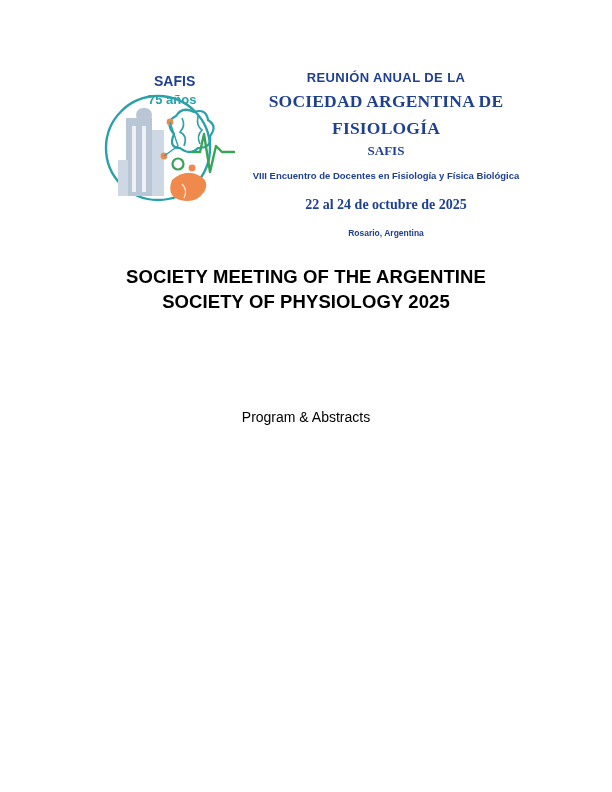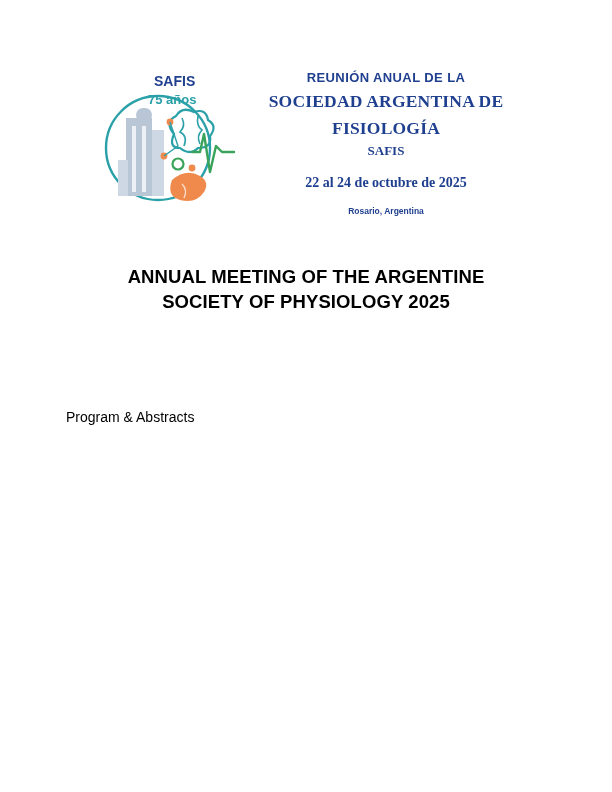--- a/index.html
+++ b/index.html
@@ -122,21 +122,21 @@
     color: #000000;
     letter-spacing: 0.1px;
   }
 
   
   .subtitle {
     position: absolute;
     top: 409px;
     left: 66px;
     width: 480px;
-    text-align: left;
+    text-align: center;
     font-family: "Liberation Sans", sans-serif;
     font-size: 14px;
     color: #000000;
   }
 </style>
 </head>
 <body>
 
 <div class="page">
 
@@ -173,26 +173,27 @@
         <text x="58" y="30" font-family="Liberation Sans, sans-serif" font-size="14" font-weight="bold" fill="#1f3f8f">SAFIS</text>
         <text x="52" y="48" font-family="Liberation Sans, sans-serif" font-size="13" font-weight="bold" fill="#2aa0a8">75 años</text>
       </svg>
     </div>
 
     <div class="header-text">
       <div class="line-reunion">REUNIÓN ANUAL DE LA</div>
       <div class="line-sociedad">SOCIEDAD ARGENTINA DE</div>
       <div class="line-sociedad">FISIOLOGÍA</div>
       <div class="line-safis">SAFIS</div>
+      <div class="line-encuentro">VIII Encuentro de Docentes en Fisiología y Física Biológica</div>
       <div class="line-fecha">22 al 24 de octubre de 2025</div>
       <div class="line-lugar">Rosario, Argentina</div>
     </div>
 
   </div>
 
   <div class="english-title">
-    <div>ANNUAL MEETING OF THE ARGENTINE</div>
+    <div>SOCIETY MEETING OF THE ARGENTINE</div>
     <div>SOCIETY OF PHYSIOLOGY 2025</div>
   </div>
 
   <div class="subtitle">Program &amp; Abstracts</div>
 
 </div>
 
 </body></html>

